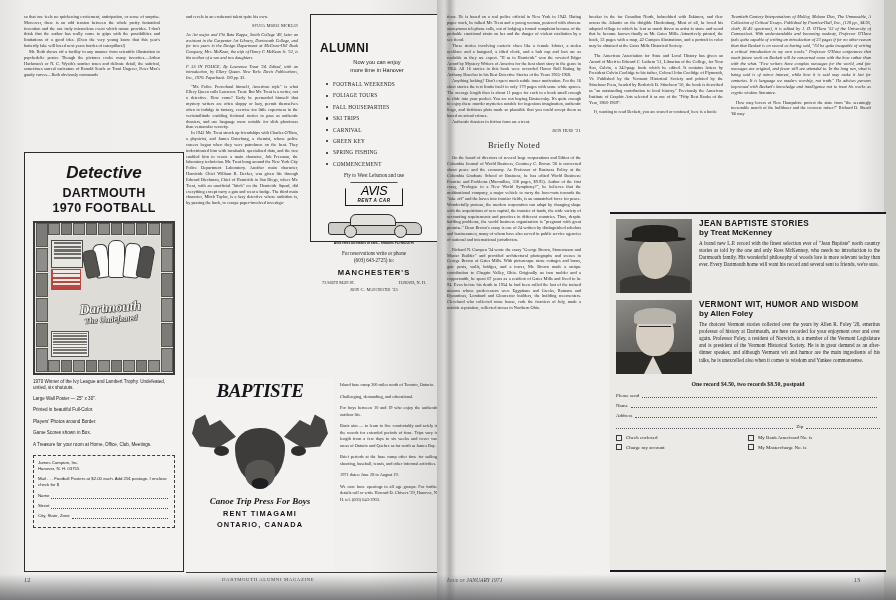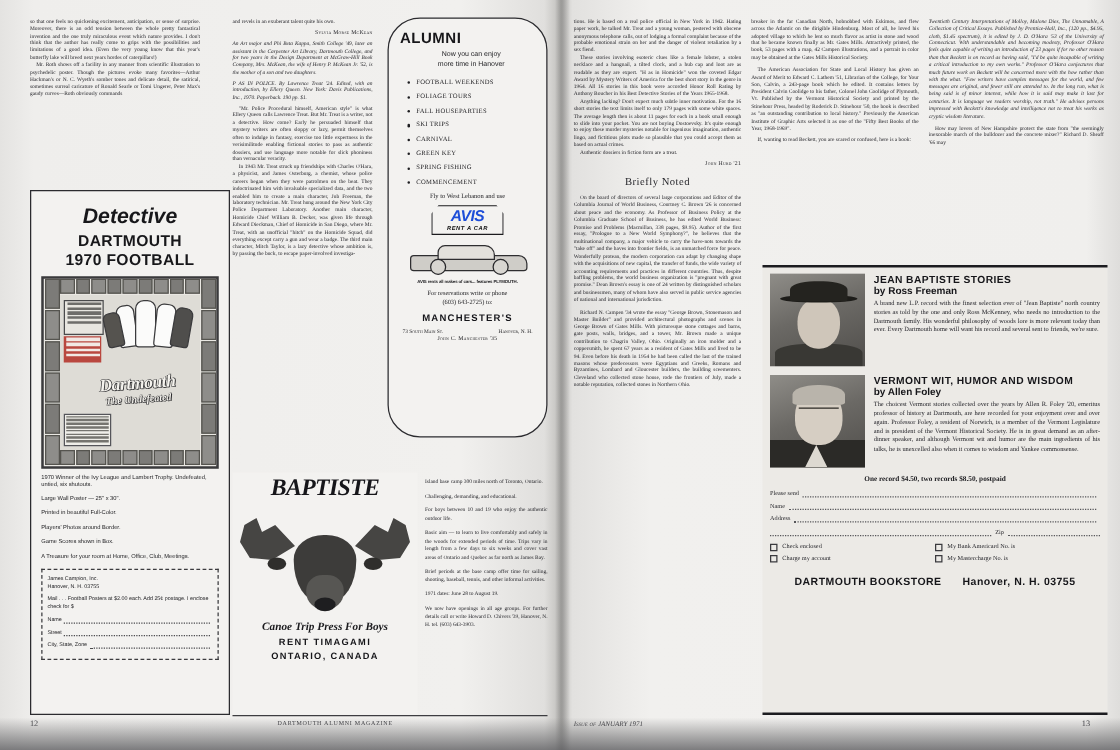--- a/index.html
+++ b/index.html
@@ -3,21 +3,21 @@
 <meta charset="utf-8">
 <style>
   html,body{margin:0;padding:0;background:#6f7276;}
   body{width:896px;height:600px;overflow:hidden;
        font-family:"Liberation Serif",serif;}
   .spread{position:relative;width:896px;height:600px;background:#c9c9c4;}
   .page{position:absolute;top:0;height:600px;background:#edeceb;
         box-sizing:border-box;}
   .page.left{left:0;width:449px;
      background:linear-gradient(90deg,#e4e3e1 0%,#efeeec 6%,#f1f0ee 82%,#e0dfdd 97%,#bdbcb9 100%);}
-  .page.right{left:449px;width:447px;
+  .page.right{left:437px;width:447px;
      background:linear-gradient(90deg,#bfbebb 0%,#e2e1df 2%,#f1f0ee 16%,#f0efed 94%,#dedddb 100%);}
   .gutter{position:absolute;left:444px;top:0;width:12px;height:600px;
      background:linear-gradient(90deg,rgba(60,60,60,0) 0%,rgba(70,70,70,.30) 42%,rgba(90,90,90,.34) 52%,rgba(60,60,60,0) 100%);
      pointer-events:none;}
   .botshade{position:absolute;left:0;bottom:0;width:896px;height:26px;
      background:linear-gradient(180deg,rgba(120,120,120,0) 0%,rgba(110,110,112,.55) 60%,rgba(95,95,98,.8) 100%);}
 
   
   .col{position:absolute;font-size:4.35px;line-height:1.345;
        text-align:justify;color:#26262b;}
@@ -71,36 +71,36 @@
   .order{border:1px dashed #3b3b3e;margin:7px 2px 0;padding:4px 4px 5px;
      font-family:"Liberation Sans",sans-serif;font-size:4.3px;color:#1d1d20;
      line-height:1.42;}
   .order .addr{margin-bottom:4px;}
   .order .mailln{margin-bottom:5px;}
   .fld{display:flex;align-items:flex-end;margin-bottom:3.6px;}
   .fld span{white-space:nowrap;margin-right:2px;}
   .fld .dots{flex:1;border-bottom:.6px dotted #4a4a4d;height:4px;}
 
   
-  .alumni-ad{left:310px;top:14px;width:128px;height:336px;padding:6px 7px;border-radius:26px;}
+  .alumni-ad{left:310px;top:14px;width:128px;height:228px;padding:24px 7px;}
   .al-title{font-family:"Liberation Sans",sans-serif;font-weight:bold;
      font-size:12px;letter-spacing:.4px;color:#17171a;margin:2px 0 4px 2px;}
   .al-sub{font-family:"Liberation Sans",sans-serif;font-size:5.6px;
      text-align:center;color:#1d1d20;line-height:1.35;margin:0 0 7px 6px;}
   .al-list{margin:0 0 0 8px;font-size:5.3px;letter-spacing:.25px;color:#1d1d20;}
   .al-list div{margin-bottom:5.4px;position:relative;padding-left:7px;}
   .al-list div:before{content:"";position:absolute;left:0;top:2.1px;
      width:2.2px;height:2.2px;background:#1d1d20;border-radius:50%;}
   .fly{text-align:center;font-size:5.2px;margin:5px 0 4px;color:#1d1d20;}
   .avis{width:56px;margin:0 auto 4px;border:1.6px solid #1b1b1e;
      text-align:center;padding:2px 0 2.5px;
      clip-path:polygon(10% 0,90% 0,100% 28%,100% 100%,0 100%,0 28%);}
   .avis b{font-family:"Liberation Sans",sans-serif;font-style:italic;
-     font-weight:bold;font-size:12.5px;letter-spacing:-.4px;display:block;
-     line-height:1;color:#1d4ed8;}
+     font-weight:normal;font-size:12.5px;letter-spacing:-.4px;display:block;
+     line-height:1;color:#000000;}
   .avis i{font-family:"Liberation Sans",sans-serif;font-style:italic;
      font-weight:bold;font-size:4.6px;letter-spacing:.5px;display:block;color:#111;}
   .car{position:relative;width:96px;height:30px;margin:2px auto 1px;}
   .carbody{position:absolute;left:2px;top:12px;width:92px;height:11px;
      background:#cfcdc8;border:.8px solid #2e2e30;border-radius:3px 7px 3px 3px;}
   .carcab{position:absolute;left:24px;top:4px;width:44px;height:10px;
      background:#e3e1dc;border:.8px solid #2e2e30;border-radius:6px 8px 0 0;}
   .wheel{position:absolute;bottom:2px;width:11px;height:11px;border-radius:50%;
      background:#d8d6d1;border:1.6px solid #27272a;}
   .wheel.f{left:18px;} .wheel.r{right:15px;}
@@ -433,21 +433,21 @@
     <div class="rec-item">
       <div class="rec-photo">
         <div class="rp-bg"></div>
           <div class="rp-shoul"></div>
         <div class="rp-face"></div>
           <div class="rp-brim"></div>
           <div class="rp-hat"></div>
       </div>
       <div>
         <div class="rec-ttl">JEAN BAPTISTE STORIES</div>
-        <div class="rec-by">by Ross Freeman</div>
+        <div class="rec-by">by Treat McKenney</div>
         <div class="rec-txt">A brand new L.P. record with the finest selection ever of "Jean Baptiste" north country stories as told by the one and only Ross McKenney, who needs no introduction to the Dartmouth family. His wonderful philosophy of woods lore is more relevant today than ever. Every Dartmouth home will want his record and several sent to friends, we're sure.</div>
       </div>
     </div>
 
     <div class="rec-item">
       <div class="rec-photo">
         <div class="rp-bg"></div>
           <div class="rp2-suit"></div>
           <div class="rp2-shirt"></div>
         <div class="rp2-face"></div>
@@ -497,21 +497,17 @@
           <i></i>
           <span>My Bank Americard No. is</span>
         </div>
         <div class="chk">
           <i></i>
           <span>My Mastercharge No. is</span>
         </div>
       </div>
     </div>
 
-    <div class="store">
-      <span style="margin-left:0">DARTMOUTH BOOKSTORE</span>
-      <span>Hanover, N. H. 03755</span>
-    </div>
   </div>
 
   <div class="gutter"></div>
   <div class="botshade"></div>
 </div>
 
 </body></html>

